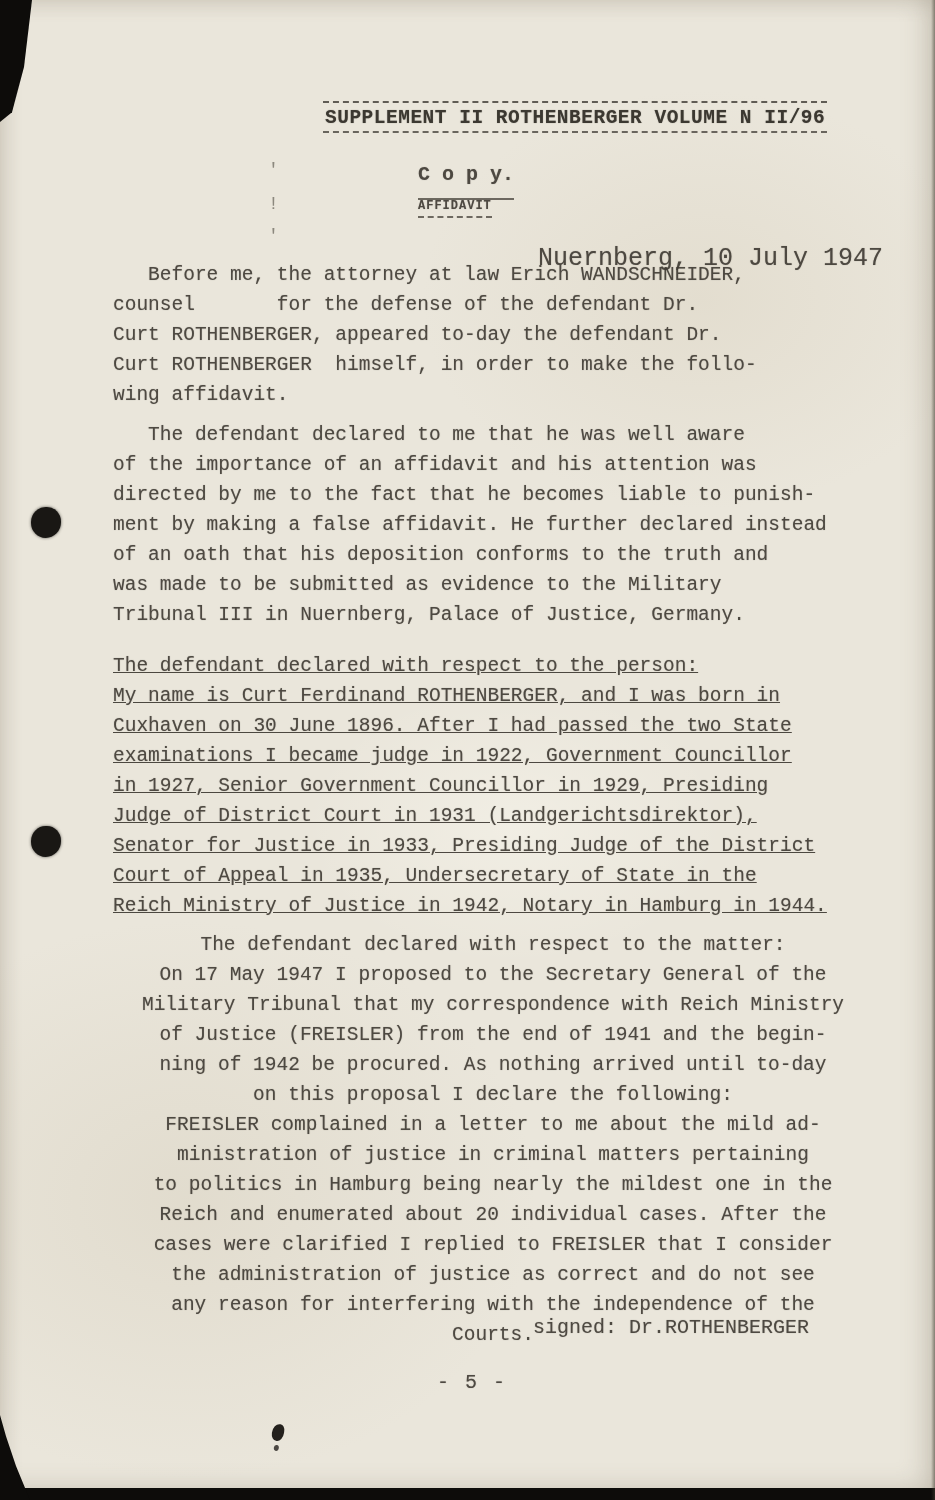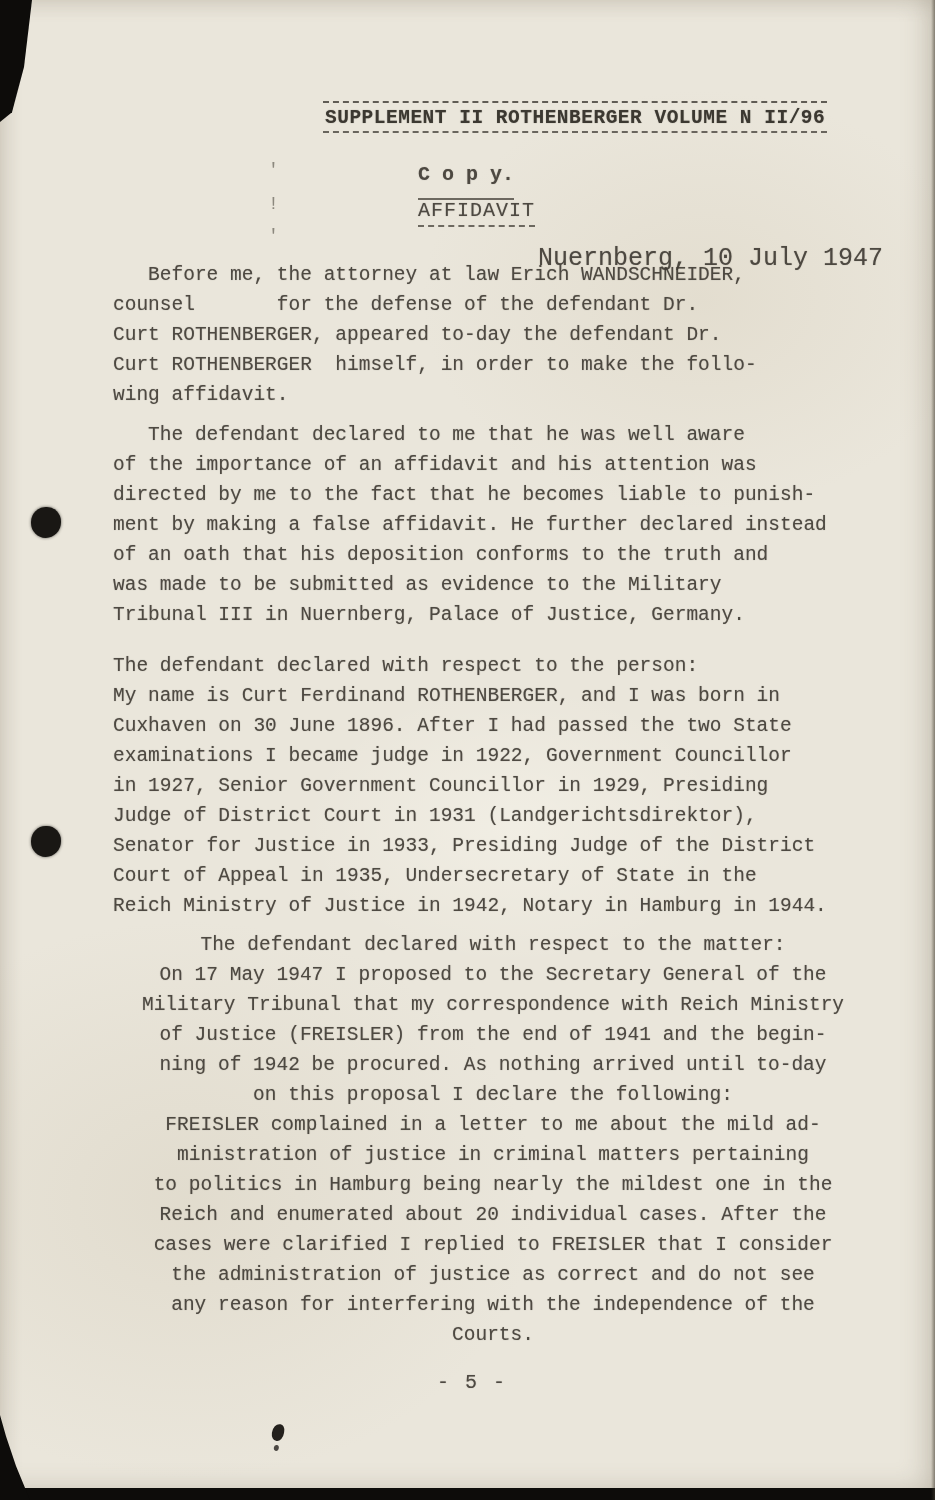--- a/index.html
+++ b/index.html
@@ -33,40 +33,40 @@
     white-space:nowrap;
   }
   .copy-label{
     left:418px;top:163px;
     font-size:20px;font-weight:bold;
     border-bottom:2px solid rgba(55,51,44,.7);
     padding-bottom:12px;
   }
   .doc-title{
     left:418px;top:199px;
-    font-size:20px;font-weight:normal;
+    font-size:12px;font-weight:bold;
     letter-spacing:1px;
     border-bottom:2px dashed rgba(55,51,44,.7);
     padding-bottom:3px;
     text-align:right;
   }
   .dateline{
     left:538px;top:244px;
     font-size:25px;
   }
   .para{
     left:113px;
     width:740px;
     font-size:19.5px;
     line-height:30px;
     white-space:pre-wrap;
   }
   .p1{top:260px;}
   .p2{top:420px;}
-  .p3{top:651px;}
+  .p3{top:651px;text-decoration:underline;}
   .p4{top:930px;width:760px;text-align:center;}
   .signature{
     left:533px;top:1316px;
     font-size:20px;
   }
   .page-number{
     left:437px;top:1371px;
     font-size:20px;letter-spacing:2px;
   }
   .stray{font-size:18px;color:rgba(62,58,50,.55);text-shadow:none;}
@@ -165,18 +165,19 @@
 on this proposal I declare the following:
 FREISLER complained in a letter to me about the mild ad-
 ministration of justice in criminal matters pertaining
 to politics in Hamburg being nearly the mildest one in the
 Reich and enumerated about 20 individual cases. After the
 cases were clarified I replied to FREISLER that I consider
 the administration of justice as correct and do not see
 any reason for interfering with the independence of the
 Courts.</div>
 
+  <div class="abs signature ink">signed: Dr.ROTHENBERGER</div>
 
   <div class="abs page-number ink">- 5 -</div>
 
   <div class="abs ink-blot"></div>
 
 </div>
 
 </body></html>

